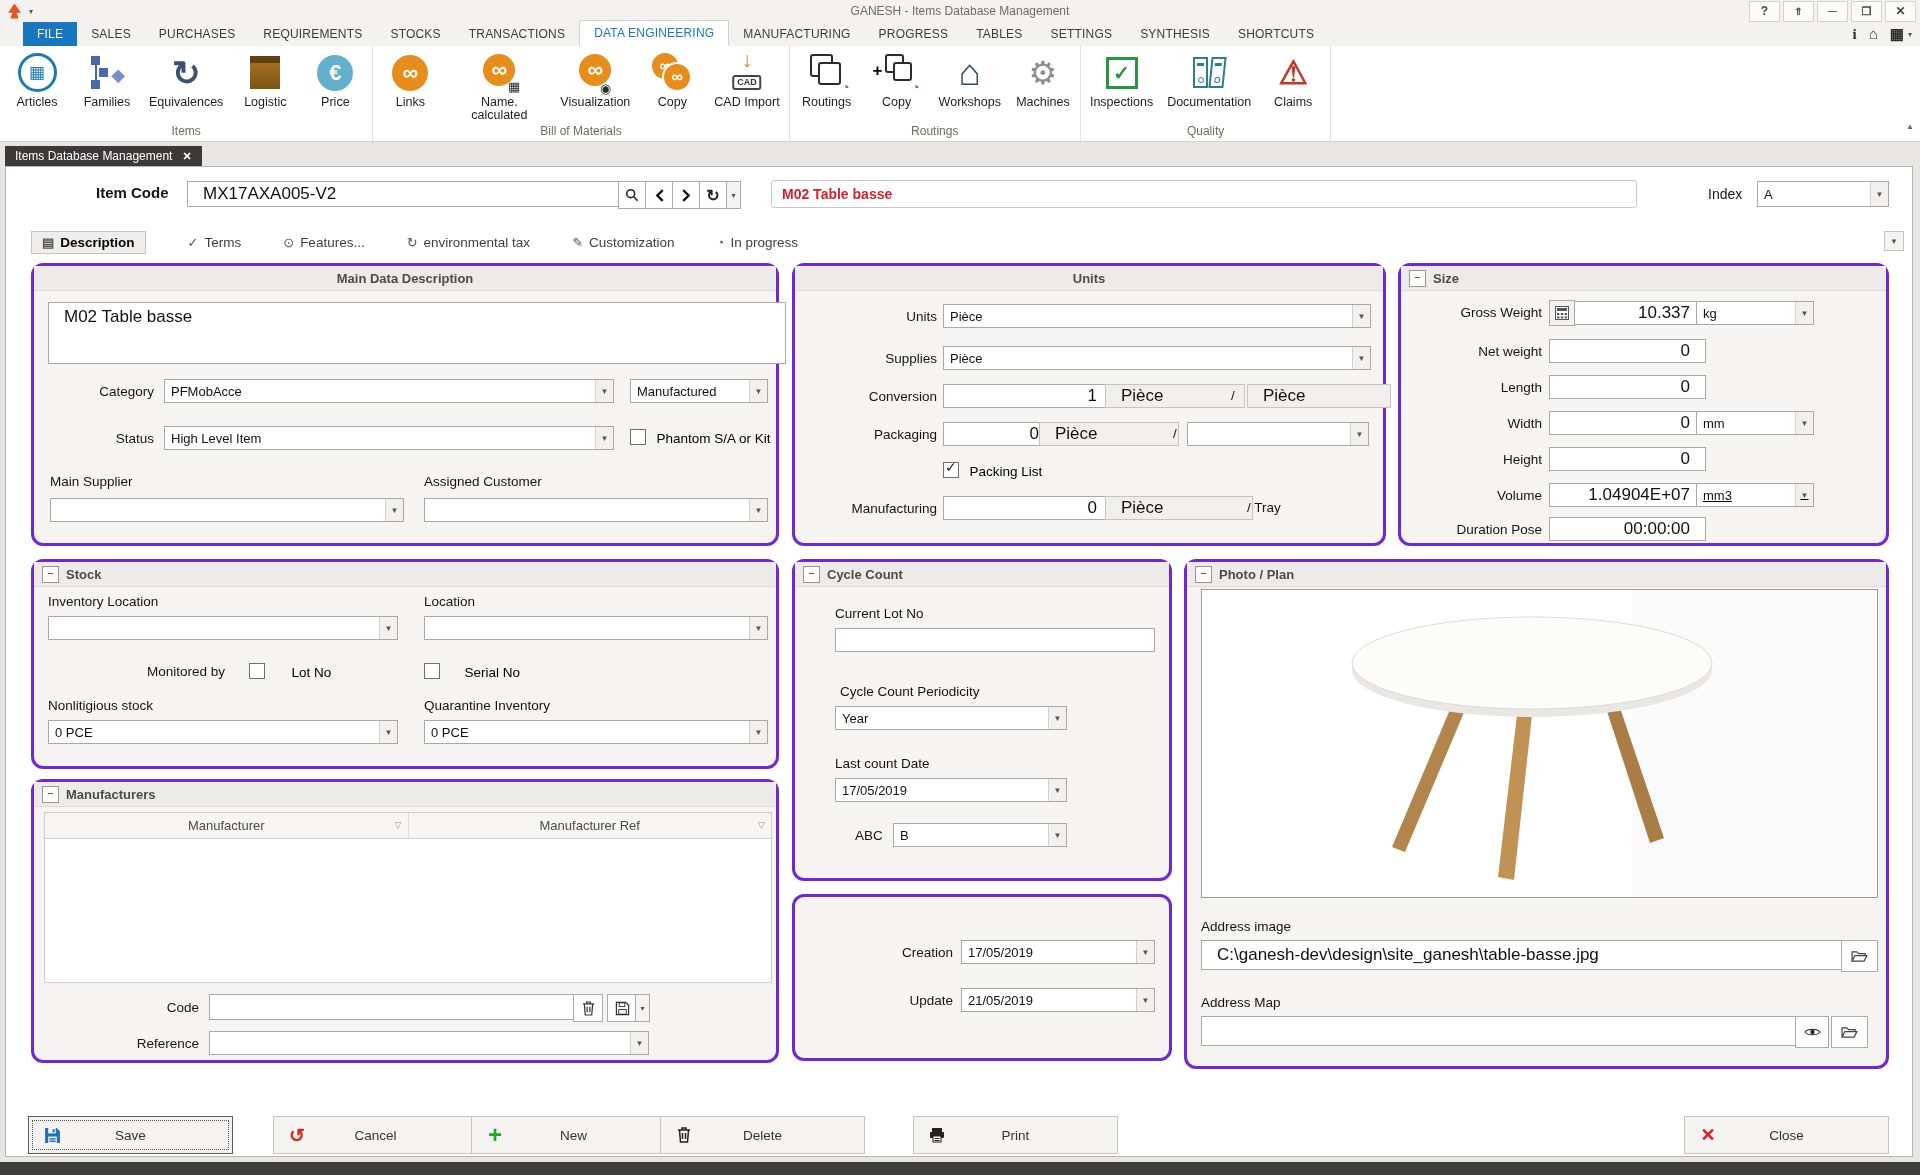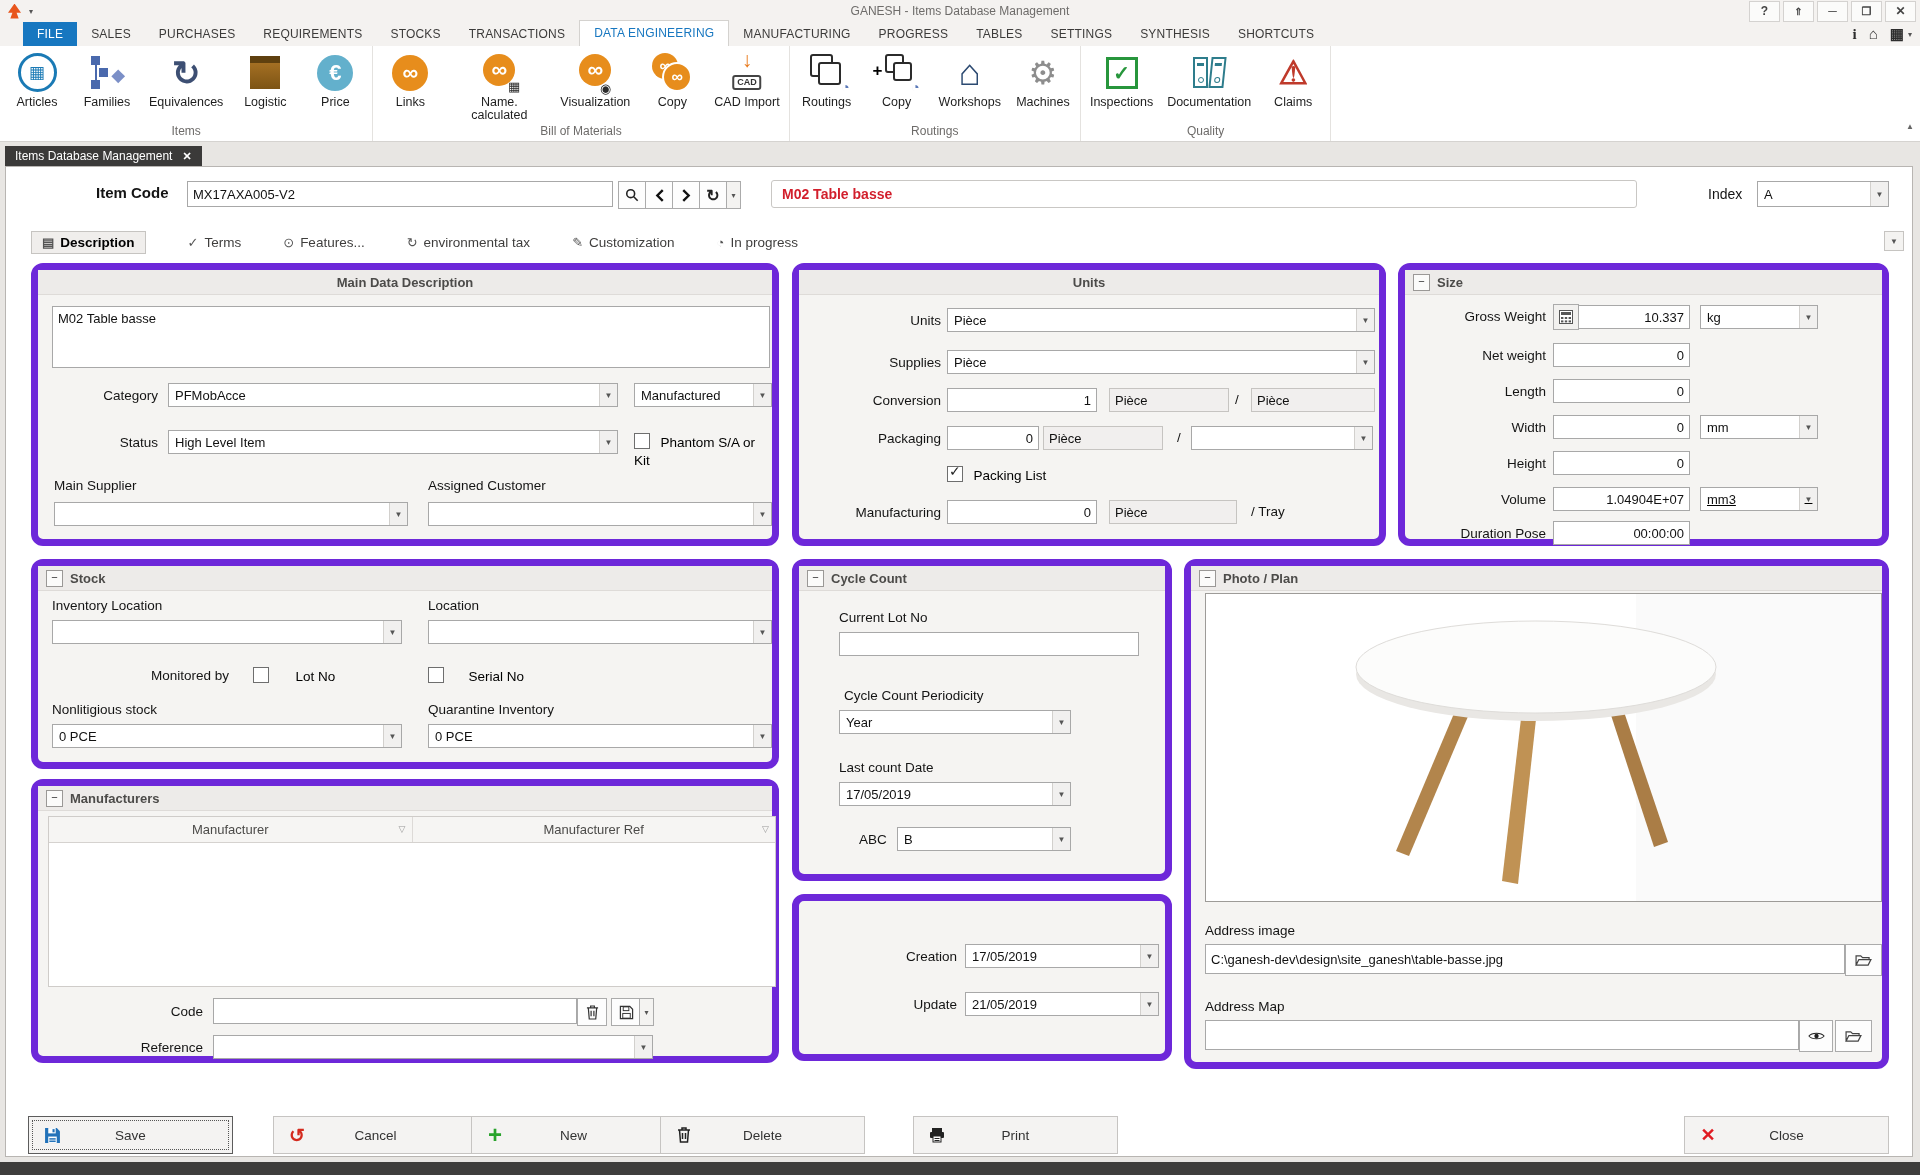--- a/index.html
+++ b/index.html
@@ -60,31 +60,31 @@
   
   .doctabrow{position:absolute;left:0;top:146px;right:0;height:20px;display:flex;}
   .doctab{background:#3b3a39;color:#fff;font-size:12px;display:flex;align-items:center;padding:0 10px;margin-left:5px;gap:10px;}
   .doctab .x{font-weight:bold;font-size:11px;}
 
   
   .content{position:absolute;left:5px;top:166px;width:1908px;height:991px;background:#fff;border:1px solid #b8b5b2;box-sizing:border-box;}
 
   .lb{position:absolute;font-size:13.5px;color:#141414;line-height:20px;white-space:nowrap;}
   .lbr{text-align:right;}
-  .tbx{position:absolute;background:#fff;border:1px solid #a8a8a8;height:22px;display:flex;align-items:center;padding:0 5px;font-size:13px;color:#111;box-sizing:content-box;}
+  .tbx{position:absolute;background:#fff;border:1px solid #a8a8a8;height:22px;display:flex;align-items:center;padding:0 15px;font-size:17px;color:#111;box-sizing:content-box;}
   .num{justify-content:flex-end;}
   .ro{background:#f1efee;border-color:#c6c4c1;}
   .cbo{position:absolute;background:#fff;border:1px solid #a8a8a8;height:22px;display:flex;align-items:stretch;}
   .cboval{flex:1;padding:0 6px;font-size:13px;color:#111;white-space:nowrap;overflow:hidden;display:flex;align-items:center;}
   .dd{width:17px;background:#f1f0ef;border-left:1px solid #d2d0cd;display:flex;align-items:center;justify-content:center;font-size:8px;color:#555;}
   .cb{width:14px;height:14px;border:1px solid #6e6e6e;background:#fff;display:inline-block;position:relative;vertical-align:-2px;}
   .cb.on::after{content:"✓";position:absolute;left:1px;top:-4px;font-size:14px;color:#222;}
   .sbtn{position:absolute;border:1px solid #ababab;background:#fdfdfd;display:flex;align-items:center;justify-content:center;}
 
-  .panel{position:absolute;background:#f5f4f2;border:7px solid #6d28d9;border-radius:12px;box-sizing:border-box;}
+  .panel{position:absolute;background:#f5f4f2;border:3px solid #6d28d9;border-radius:12px;box-sizing:border-box;}
   .phead{height:24px;background:#edebe9;border-bottom:1px solid #dedbd8;display:flex;align-items:center;padding:0 8px;font-weight:bold;font-size:13px;color:#4c4b49;}
   .phead.center{justify-content:center;}
   .collapse{width:15px;height:15px;border:1px solid #9a9896;background:#fbfbfa;font-size:11px;line-height:13px;text-align:center;margin-right:7px;color:#333;font-weight:normal;}
 
   
   .ptabs{position:absolute;left:25px;top:62px;height:27px;display:flex;align-items:center;gap:42px;}
   .ptab{display:flex;align-items:center;gap:6px;font-size:13.5px;color:#3f3e3d;}
   .ptab .ticn{font-size:13px;color:#555;}
   .ptab.active{background:#f0eeec;border:1px solid #c6c4c1;padding:3px 10px;font-weight:bold;color:#000;}
   .tabsoverflow{position:absolute;right:8px;top:64px;width:18px;height:18px;border:1px solid #c6c4c1;background:#f4f3f1;display:flex;align-items:center;justify-content:center;font-size:8px;color:#555;}

